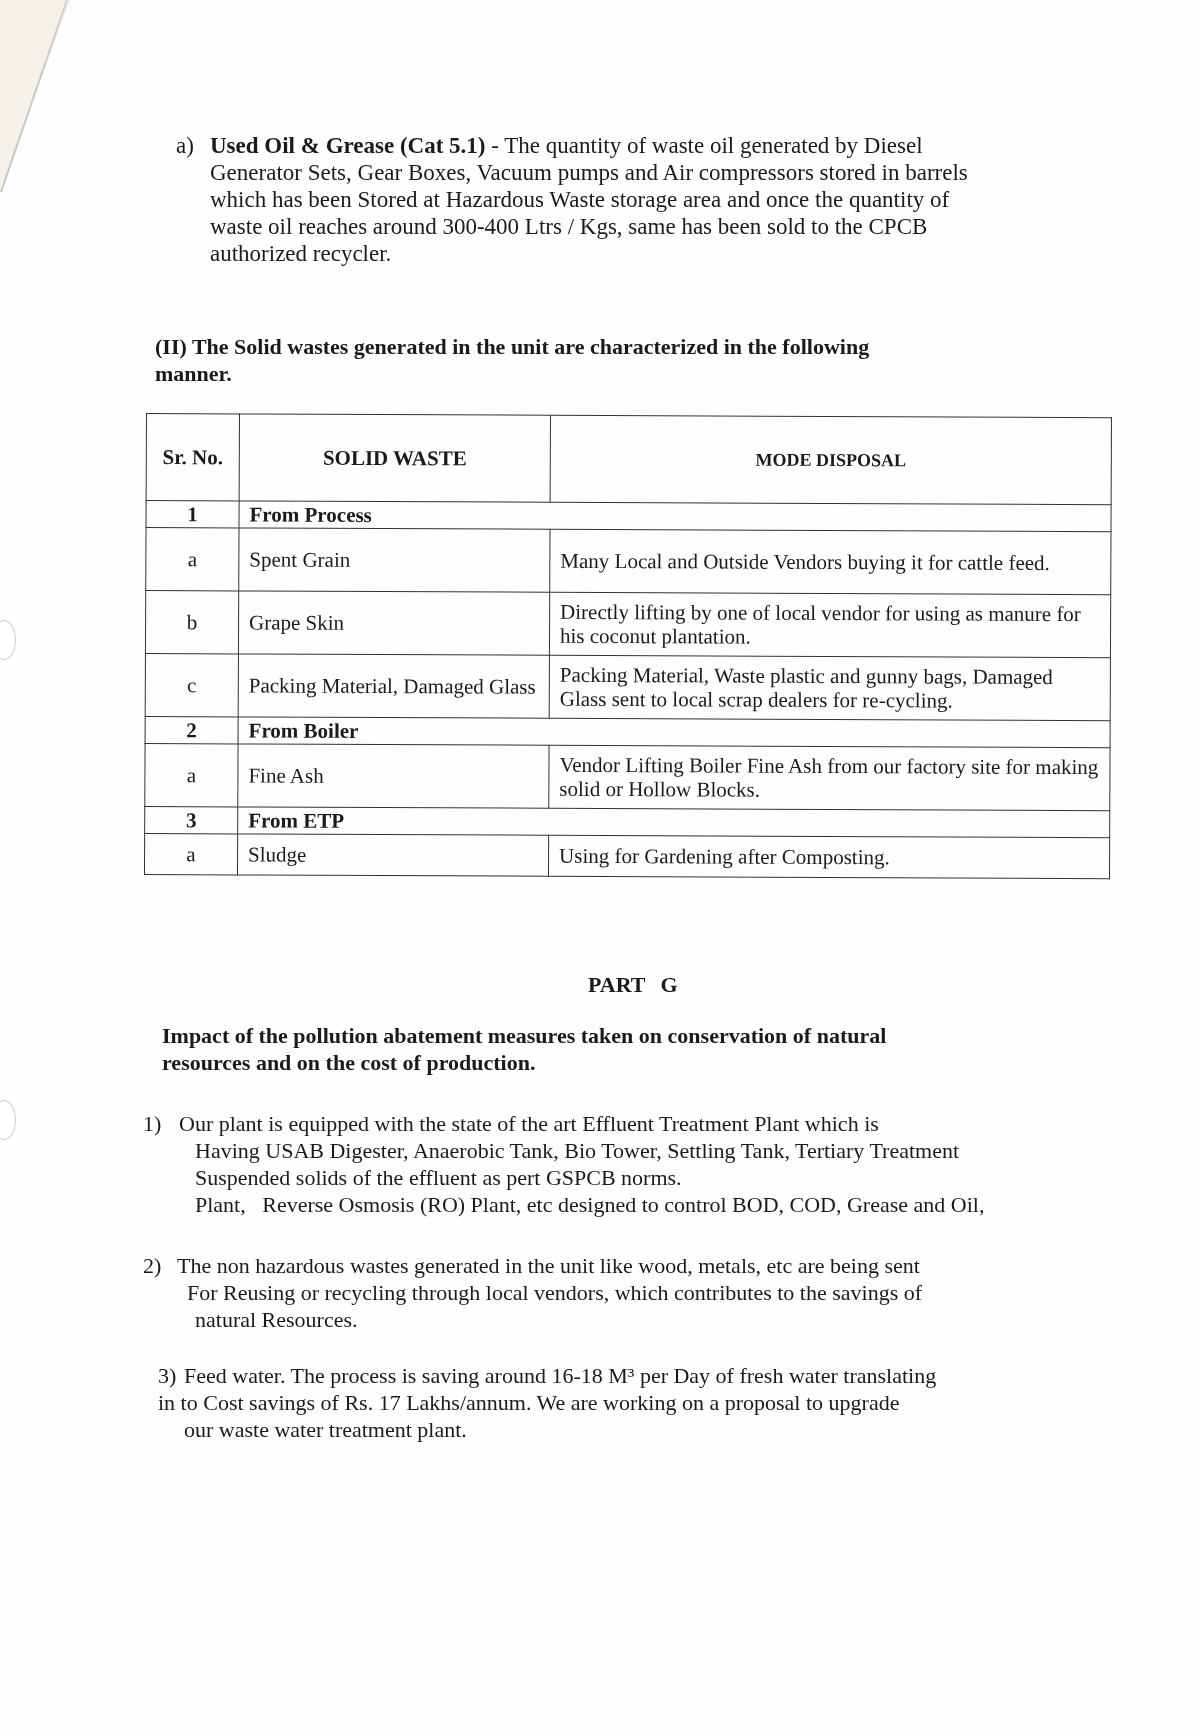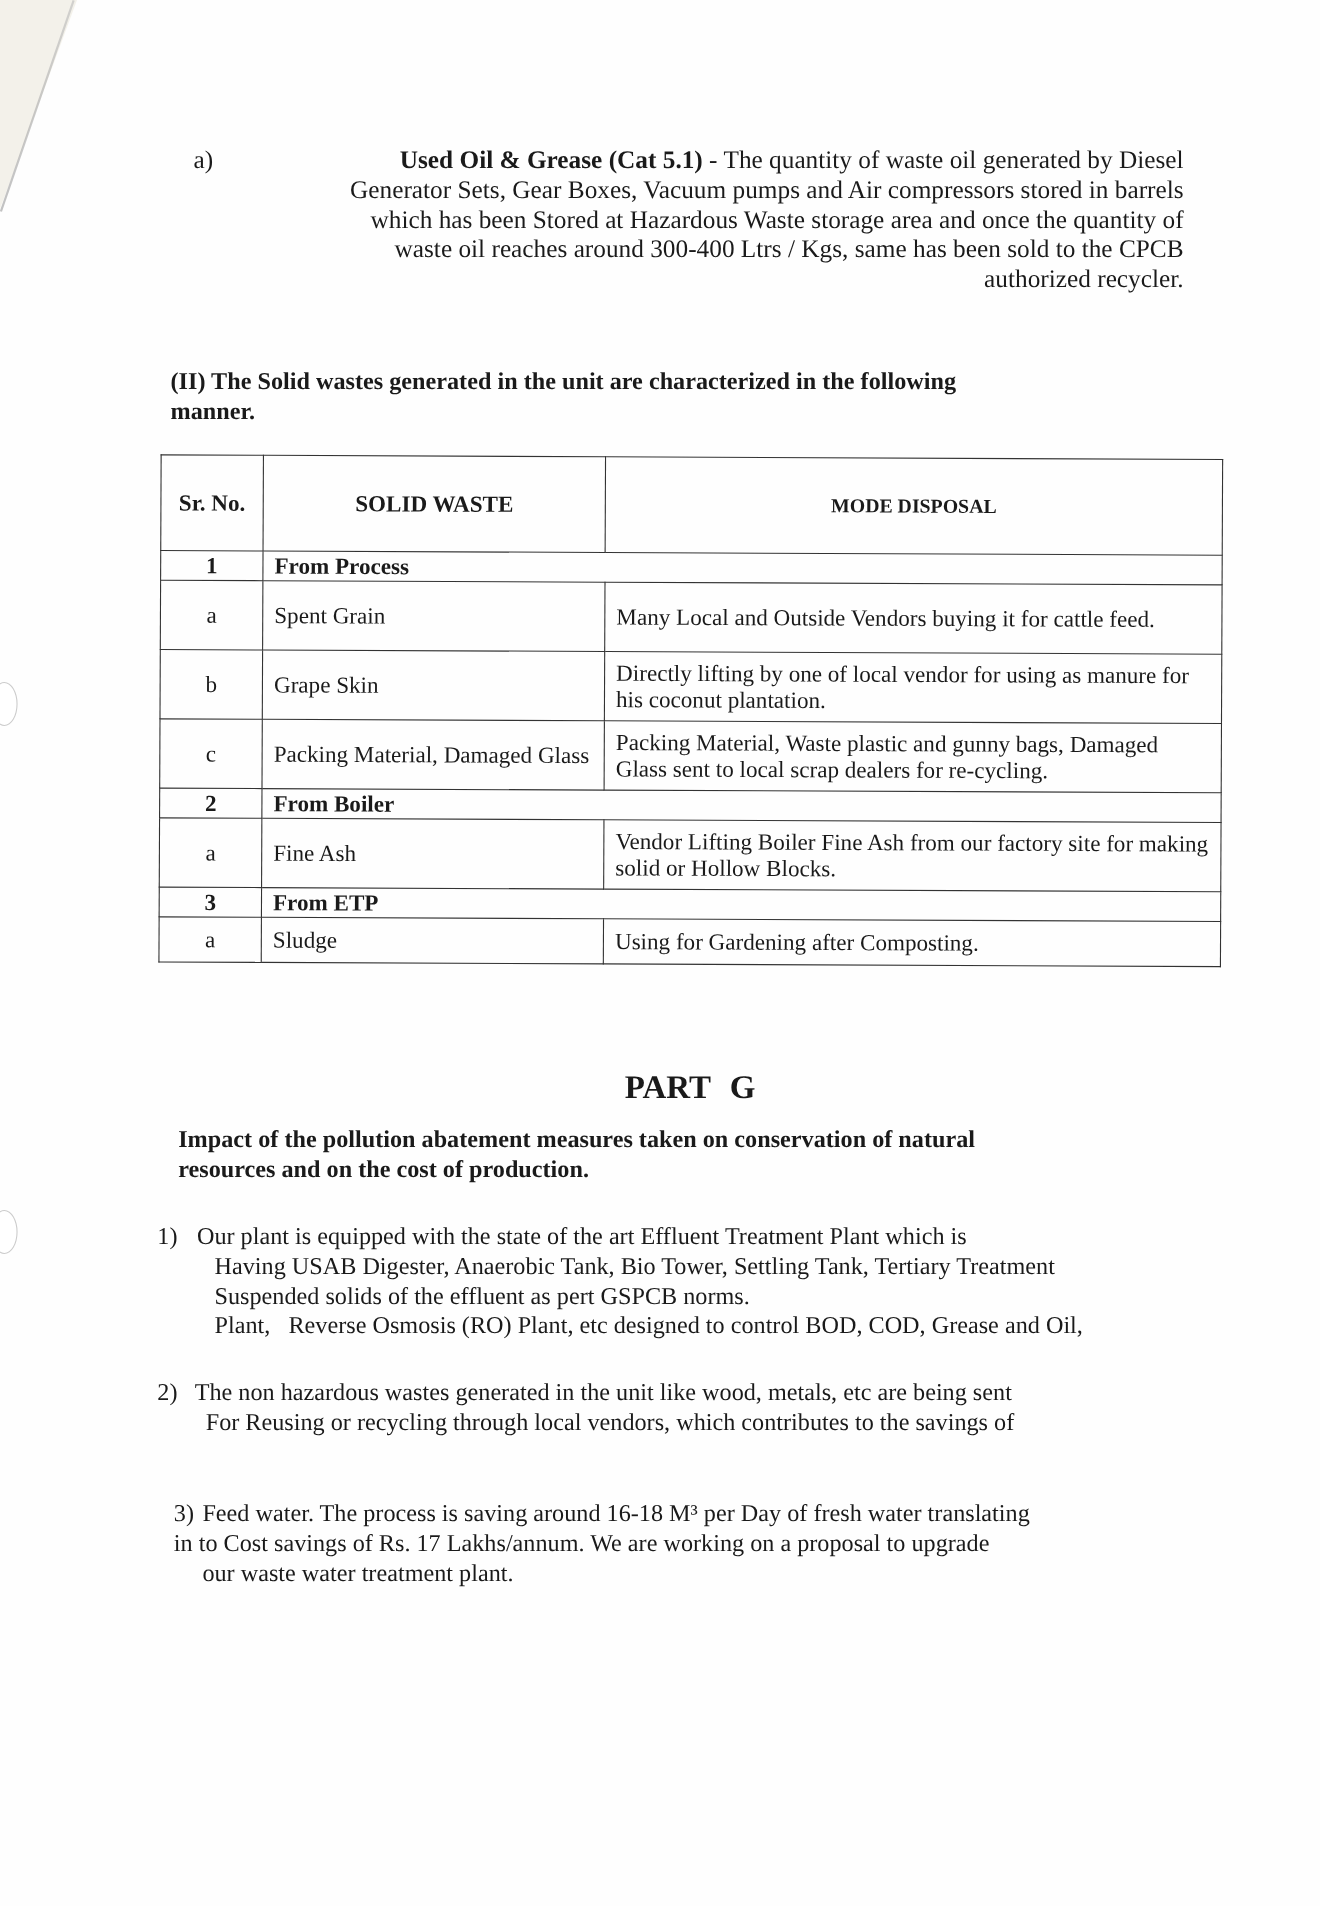--- a/index.html
+++ b/index.html
@@ -34,35 +34,35 @@
   table.waste td, table.waste th {
     border: 1.5px solid #333; padding: 3px 10px; vertical-align: middle;
     line-height: 24px; text-align: left; font-weight: normal;
   }
   table.waste th { height: 80px; font-weight: bold; text-align: center; }
   table.waste th.mode { font-size: 18px; }
   table.waste td.sr { text-align: center; width: 72px; }
   table.waste td.name { width: 290px; }
   table.waste tr.group td { font-weight: bold; height: 22px; padding-top: 1px; padding-bottom: 1px; }
   table.waste tr.item td { height: 56px; }
-  .partg { position: absolute; left: 568px; top: 972px; font-size: 30px; font-weight: bold; word-spacing: 10px; }
+  .partg { position: absolute; left: 588px; top: 972px; font-size: 22px; font-weight: bold; word-spacing: 10px; }
   .list-item { position: absolute; font-size: 22px; line-height: 27px; }
   .list-item .num { position: absolute; left: 0; top: 0; }
 </style>
 </head>
 <body>
 
 <div class="fold"></div>
 <div class="fold-line"></div>
 <div class="punch" style="top:620px"></div>
 <div class="punch" style="top:1100px"></div>
 
 <div class="para" style="left:176px; top:132px; width:900px;">
   <span class="lbl">a)</span>
-  <div style="margin-left:34px;text-align:right;">
+  <div style="margin-left:34px;">
     <span class="txt"><span class="bold">Used Oil &amp; Grease (Cat 5.1)</span><span> - </span><span>The quantity of waste oil generated by Diesel</span></span>
     <span class="txt">Generator Sets, Gear Boxes, Vacuum pumps and Air compressors stored in barrels</span>
     <span class="txt">which has been Stored at Hazardous Waste storage area and once the quantity of</span>
     <span class="txt">waste oil reaches around 300-400 Ltrs / Kgs, same has been sold to the CPCB</span>
     <span class="txt">authorized recycler.</span>
   </div>
 </div>
 
 <div class="heading" style="left:155px; top:333px; width:900px;">
   <div>(II) The Solid wastes generated in the unit are characterized in the following</div>
@@ -130,20 +130,21 @@
   <div style="margin-left:36px;">Our plant is equipped with the state of the art Effluent Treatment Plant which is</div>
   <div style="margin-left:52px;">Having USAB Digester, Anaerobic Tank, Bio Tower, Settling Tank, Tertiary Treatment</div>
   <div style="margin-left:52px;">Suspended solids of the effluent as pert GSPCB norms.</div>
   <div style="margin-left:52px; white-space:pre;">Plant,   Reverse Osmosis (RO) Plant, etc designed to control BOD, COD, Grease and Oil,</div>
 </div>
 
 <div class="list-item" style="left:143px; top:1252px; width:930px;">
   <span class="num">2)</span>
   <div style="margin-left:34px;">The non hazardous wastes generated in the unit like wood, metals, etc are being sent</div>
   <div style="margin-left:44px;">For Reusing or recycling through local vendors, which contributes to the savings of</div>
+  <div style="margin-left:52px;">natural Resources.</div>
 </div>
 
 <div class="list-item" style="left:158px; top:1362px; width:930px;">
   <span class="num">3)</span>
   <div style="margin-left:26px;">Feed water. The process is saving around 16-18 M³ per Day of fresh water translating</div>
   <div style="">in to Cost savings of Rs. 17 Lakhs/annum. We are working on a proposal to upgrade</div>
   <div style="margin-left:26px;">our waste water treatment plant.</div>
 </div>
 
 </body></html>

